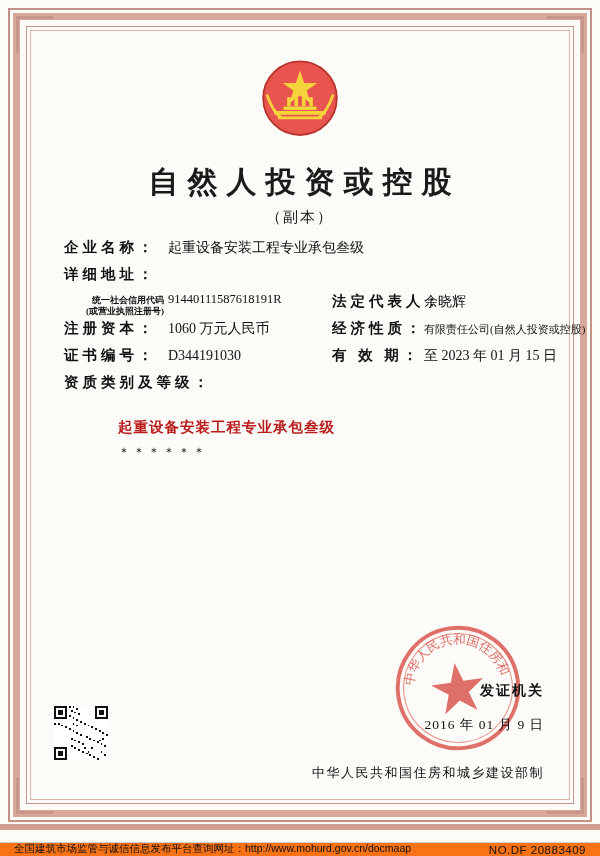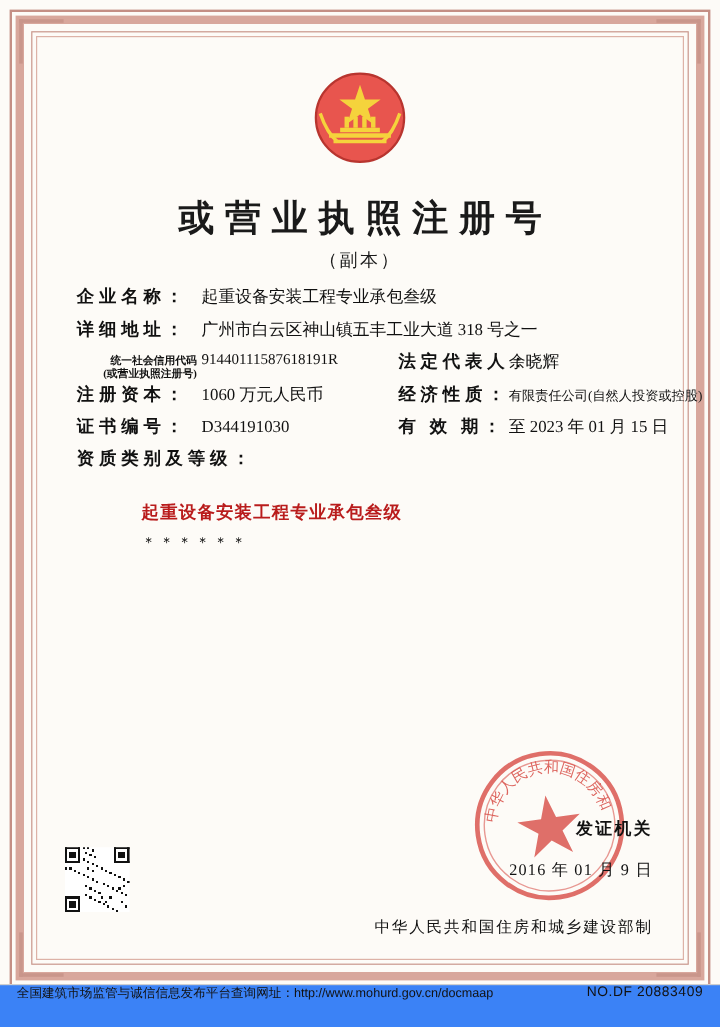--- a/index.html
+++ b/index.html
@@ -238,25 +238,25 @@
     opacity: 0.82;
     transform: rotate(-8deg);
   }
 
   
   .footer {
     position: absolute;
     left: 0;
     right: 0;
     bottom: 0;
-    height: 36px;
-    background: #3b82f6;
+    height: 14px;
+    background: #f97316;
     border-top: 1px solid #cfcfcf;
     display: flex;
-    align-items: flex-start;
+    align-items: flex-end;
     justify-content: space-between;
     padding: 0 14px;
     box-sizing: border-box;
   }
   .footer-left {
     font-size: 10.5px;
     color: #111;
     font-family: "Liberation Sans", sans-serif;
   }
   .footer-right {
@@ -297,33 +297,32 @@
       <path d="M32 57 h36 v4 h-36 z" fill="#f5d33c"></path>
       <rect x="36" y="47" width="4" height="10" fill="#f5d33c"></rect>
       <rect x="44" y="47" width="4" height="10" fill="#f5d33c"></rect>
       <rect x="52" y="47" width="4" height="10" fill="#f5d33c"></rect>
       <rect x="60" y="47" width="4" height="10" fill="#f5d33c"></rect>
       <path d="M14 44 q6 18 16 26" stroke="#f5d33c" stroke-width="3" fill="none"></path>
       <path d="M86 44 q-6 18 -16 26" stroke="#f5d33c" stroke-width="3" fill="none"></path>
     </svg>
   </div>
 
-  <div class="title">或营业执照注册号</div>
+  <div class="title">自然人投资或控股</div>
   <div class="subtitle">（副本）</div>
 
   <div class="fields">
 
     <div class="row">
       <span class="lbl w1">企业名称：</span>
       <span class="val">起重设备安装工程专业承包叁级</span>
     </div>
 
     <div class="row">
       <span class="lbl w1">详细地址：</span>
-      <span class="val">广州市白云区神山镇五丰工业大道 318 号之一</span>
     </div>
 
     <div class="row2">
       <div class="cell-left">
         <span class="credit-label">
           <div>统一社会信用代码</div>
           <div>(或营业执照注册号)</div>
         </span>
         <span class="val small">91440111587618191R</span>
       </div>

